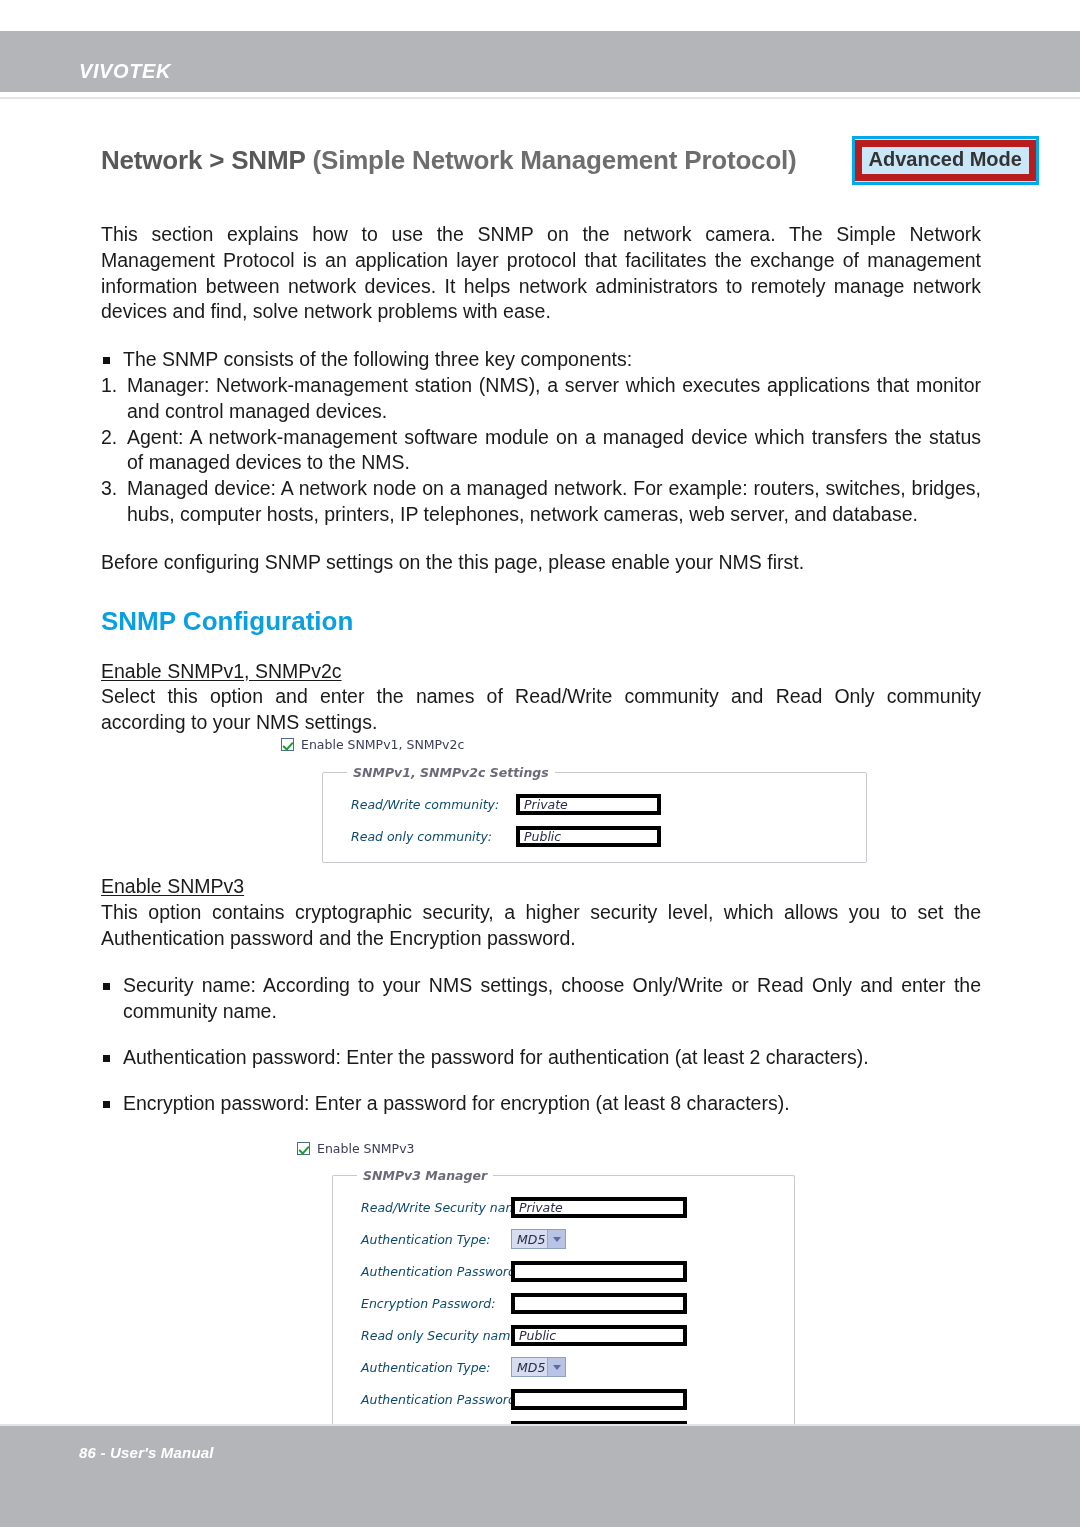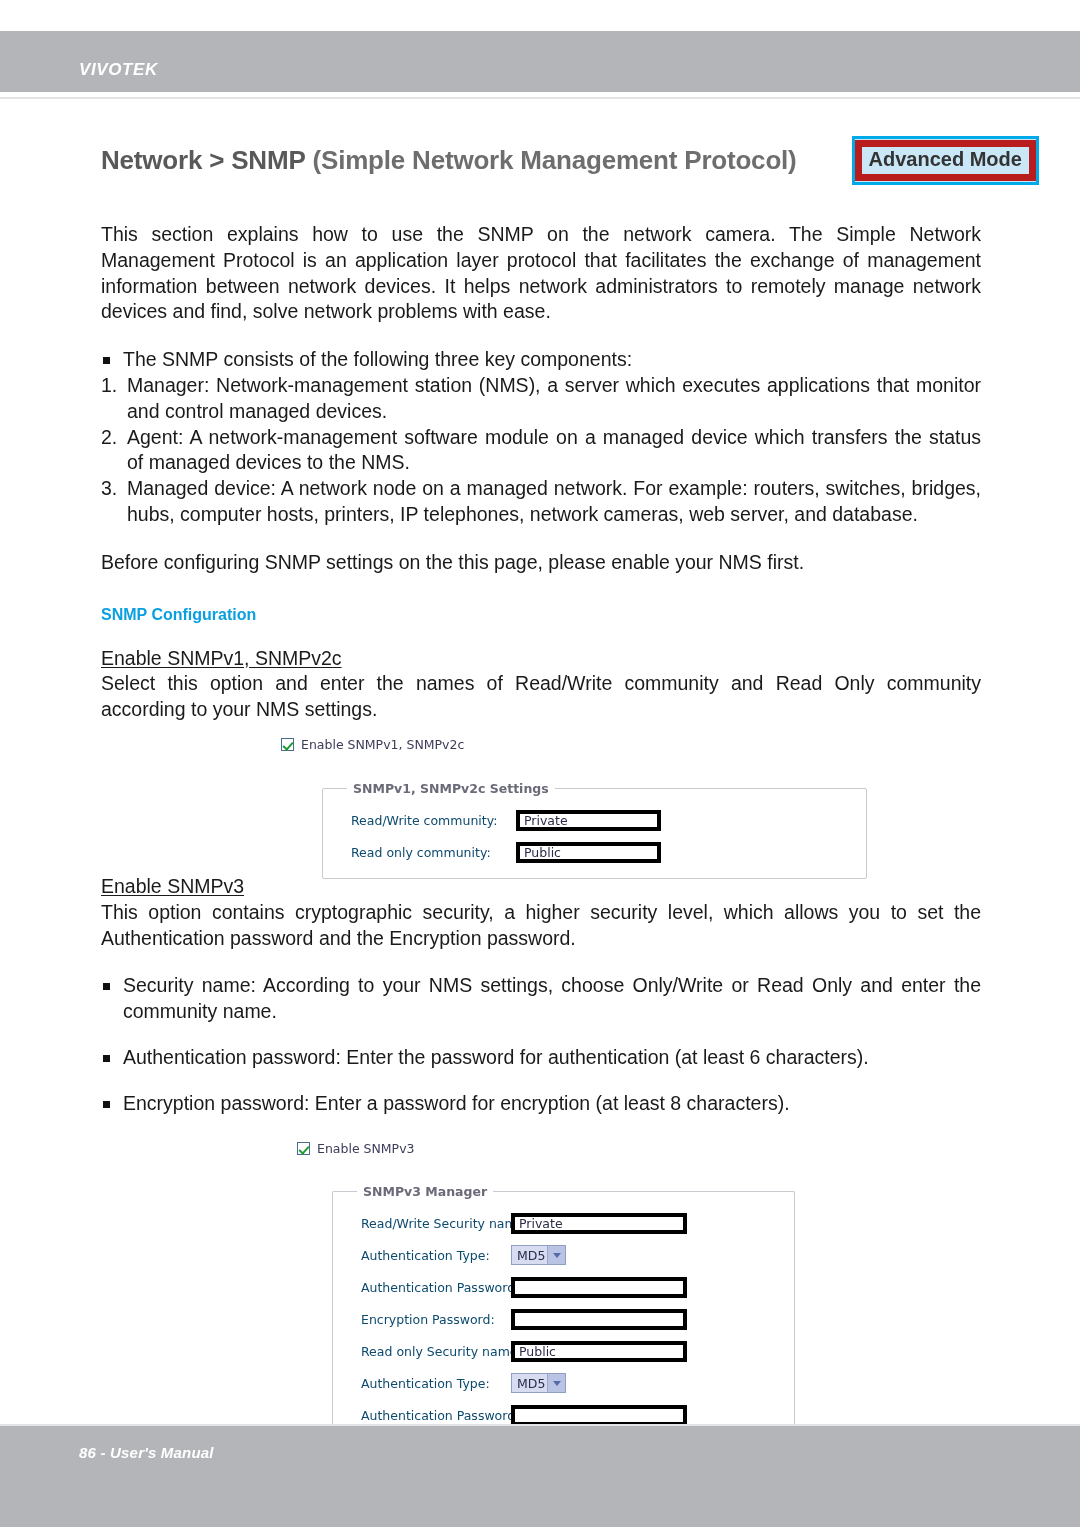--- a/index.html
+++ b/index.html
@@ -25,21 +25,21 @@
   }
   .header-bar {
     position: absolute;
     left: 0; top: 31px;
     width: 1080px; height: 61px;
     background: #b3b5b8;
   }
   .brand {
     position: absolute;
     left: 79px; top: 60px;
-    font-size: 17px;
+    font-size: 20px;
     font-weight: bold;
     font-style: italic;
     letter-spacing: 0.6px;
     color: #ffffff;
   }
   .header-rule {
     position: absolute;
     left: 0; top: 97px;
     width: 1080px; height: 2px;
     background: #e3e4e6;
@@ -122,21 +122,21 @@
     font-size: 19.5px;
     line-height: 25.8px;
     text-align: justify;
   }
   ol.num-list li .num {
     position: absolute;
     left: 0; top: 0;
   }
 
   .subheading {
-    font-size: 16px;
+    font-size: 26px;
     font-weight: bold;
     color: #0a9fe0;
     margin: 0;
   }
   .underline-head {
     font-size: 19.5px;
     line-height: 25.8px;
     text-decoration: underline;
     text-underline-offset: 2px;
     display: inline-block;
@@ -169,26 +169,27 @@
     border-width: 0 2px 2px 0;
     transform: rotate(42deg);
   }
   .cb-label {
     font-size: 12.5px;
     color: #3c3c5a;
     white-space: nowrap;
   }
 
   fieldset.panel {
-    margin: 16px;
+    margin: 0;
     border: 1px solid #c9c9cf;
     border-radius: 2px;
     padding: 8px 0 10px 0;
     background: #ffffff;
     box-sizing: border-box;
+    font-style: italic;
   }
   fieldset.panel > legend {
     margin-left: 24px;
     padding: 0 6px;
     font-size: 12.5px;
     font-weight: bold;
     color: #6a6a78;
     white-space: nowrap;
   }
   .field-row {
@@ -352,21 +353,21 @@
 </div>
 
 <div class="content" style="top:874px">
   <div class="underline-head">Enable SNMPv3</div>
   <p class="para">This option contains cryptographic security, a higher security level, which allows you to set the Authentication password and the Encryption password.</p>
 
   <div class="gap-md"></div>
 
   <ul class="sq-list">
     <li>Security name: According to your NMS settings, choose Only/Write or Read Only and enter the community name.</li>
-    <li style="margin-top:20px">Authentication password: Enter the password for authentication (at least 6 characters).</li>
+    <li style="margin-top:20px">Authentication password: Enter the password for authentication (at least 2 characters).</li>
     <li style="margin-top:20px">Encryption password: Enter a password for encryption (at least 8 characters).</li>
   </ul>
 </div>
 
 <div class="ui-shot" id="shot-snmpv3">
   <div class="cb-row">
     <span class="checkbox"></span>
     <span class="cb-label">Enable SNMPv3</span>
   </div>
   <div style="height:12px"></div>

